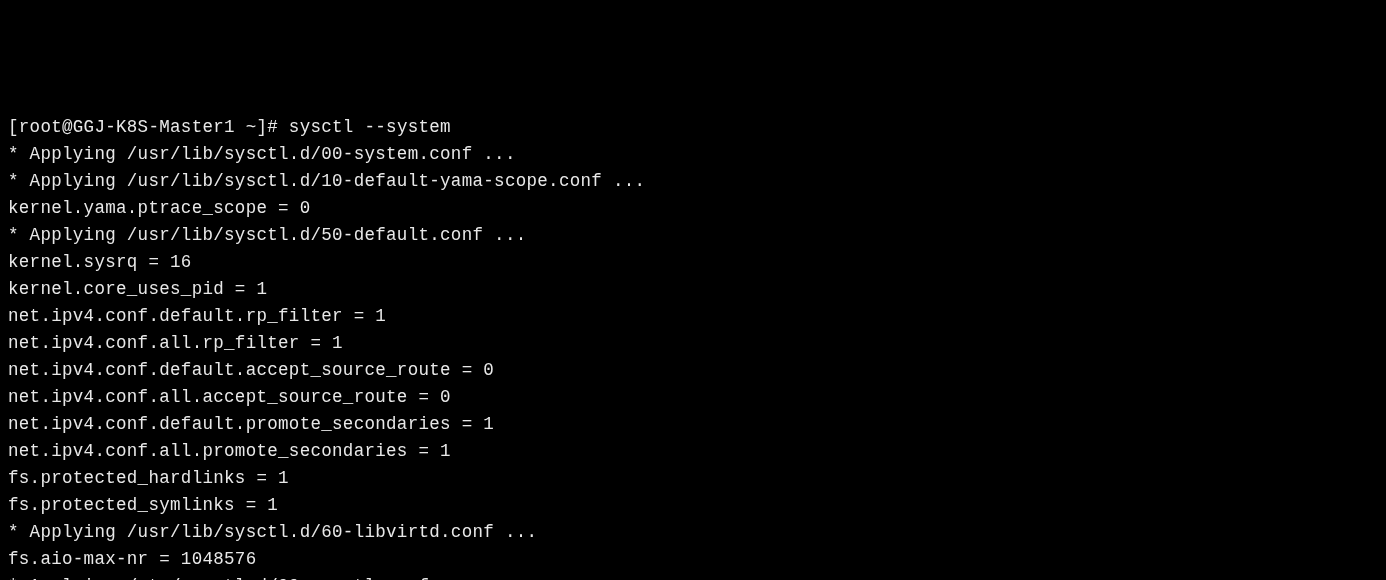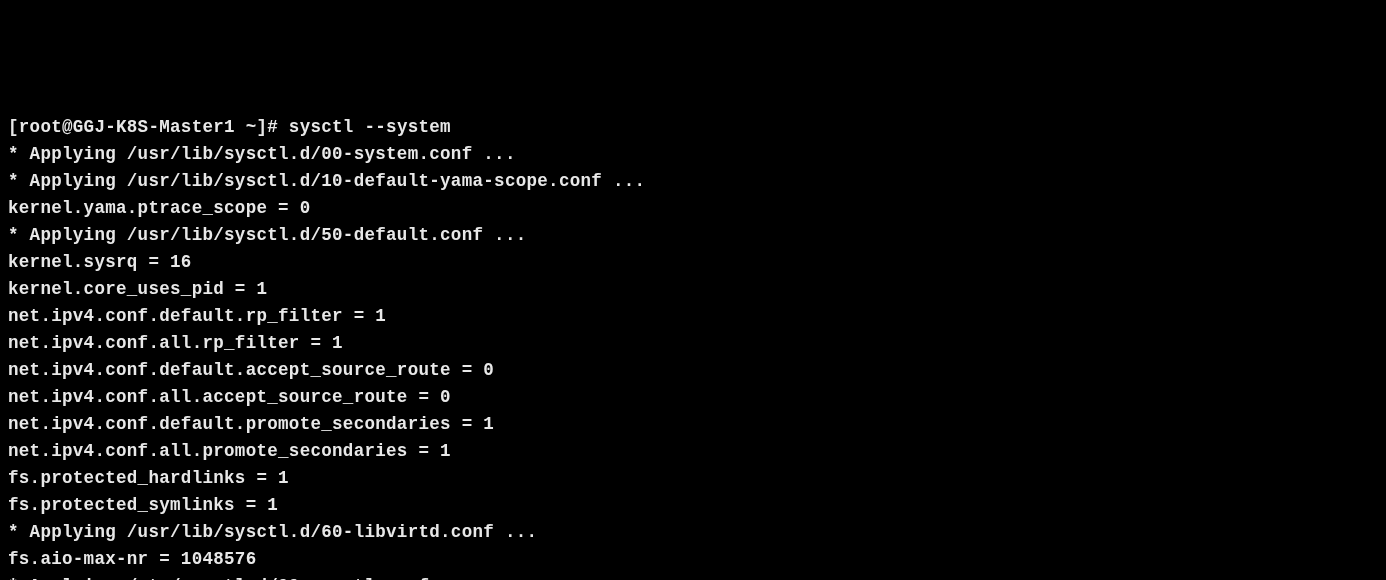--- a/index.html
+++ b/index.html
@@ -8,21 +8,21 @@
       color:#e8e8e8;
       font-family:"Courier New",Consolas,monospace;
       font-size:17.5px;
       line-height:27px;
       padding:6px 8px;
       width:1386px;
       height:580px;
       white-space:pre;
       letter-spacing:0.3px;
     }
-    .line { display:block;font-weight:bold; }
+    .line { display:block; }
   </style>
 </head>
 <body>
 
 
 
 <span class="line"><span>[root@GGJ-K8S-Master1 ~]# </span><span>sysctl --system</span></span><span class="line">* Applying /usr/lib/sysctl.d/00-system.conf ...</span><span class="line">* Applying /usr/lib/sysctl.d/10-default-yama-scope.conf ...</span><span class="line">kernel.yama.ptrace_scope = 0</span><span class="line">* Applying /usr/lib/sysctl.d/50-default.conf ...</span><span class="line">kernel.sysrq = 16</span><span class="line">kernel.core_uses_pid = 1</span><span class="line">net.ipv4.conf.default.rp_filter = 1</span><span class="line">net.ipv4.conf.all.rp_filter = 1</span><span class="line">net.ipv4.conf.default.accept_source_route = 0</span><span class="line">net.ipv4.conf.all.accept_source_route = 0</span><span class="line">net.ipv4.conf.default.promote_secondaries = 1</span><span class="line">net.ipv4.conf.all.promote_secondaries = 1</span><span class="line">fs.protected_hardlinks = 1</span><span class="line">fs.protected_symlinks = 1</span><span class="line">* Applying /usr/lib/sysctl.d/60-libvirtd.conf ...</span><span class="line">fs.aio-max-nr = 1048576</span><span class="line">* Applying /etc/sysctl.d/99-sysctl.conf ...</span>
 
 
 

